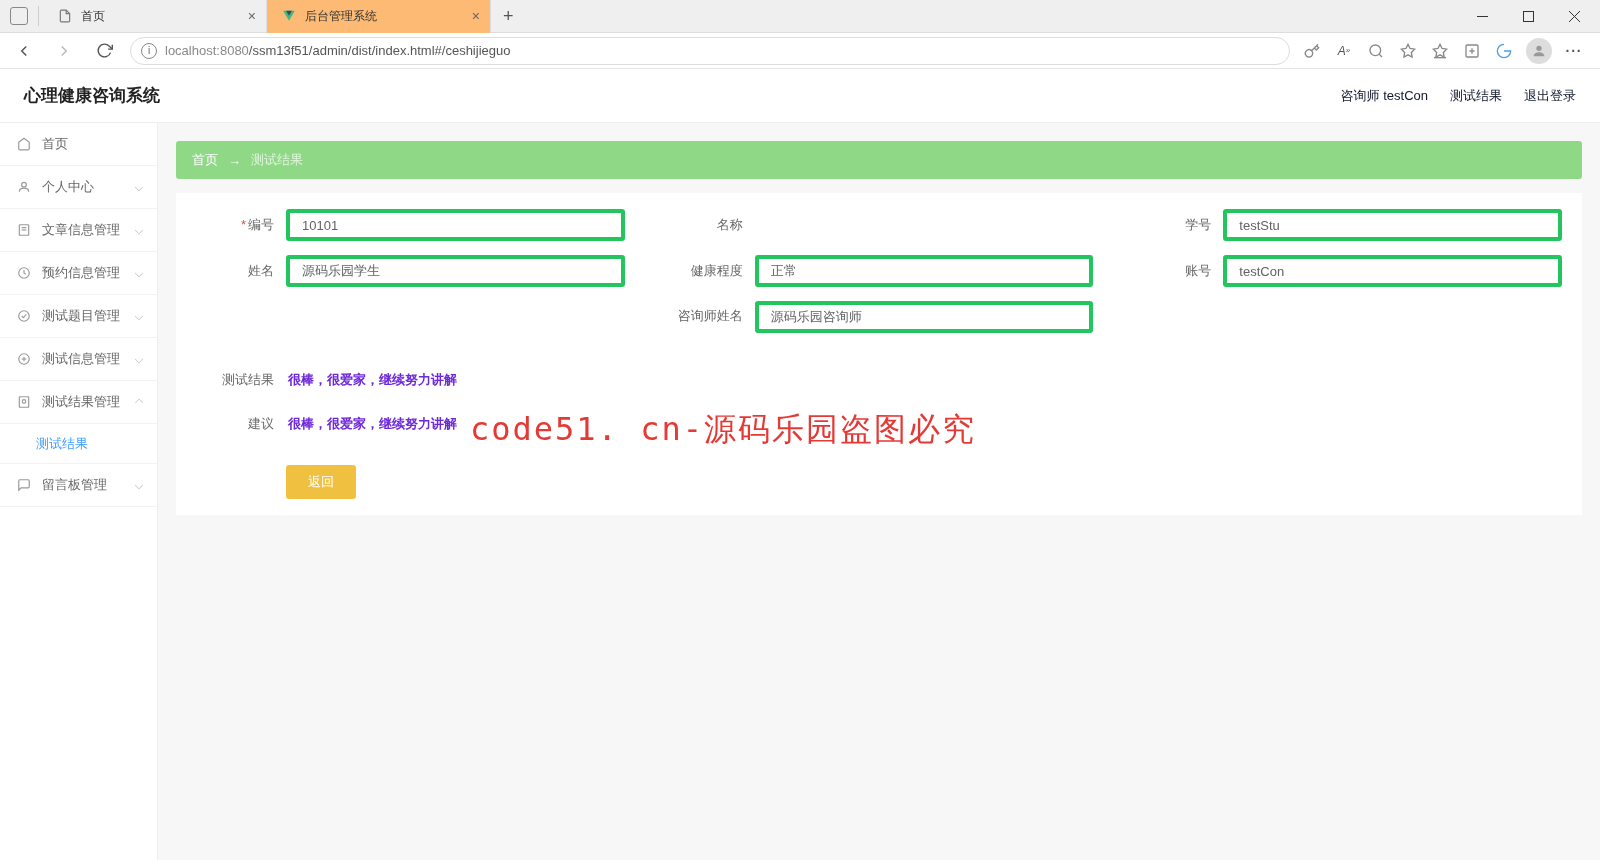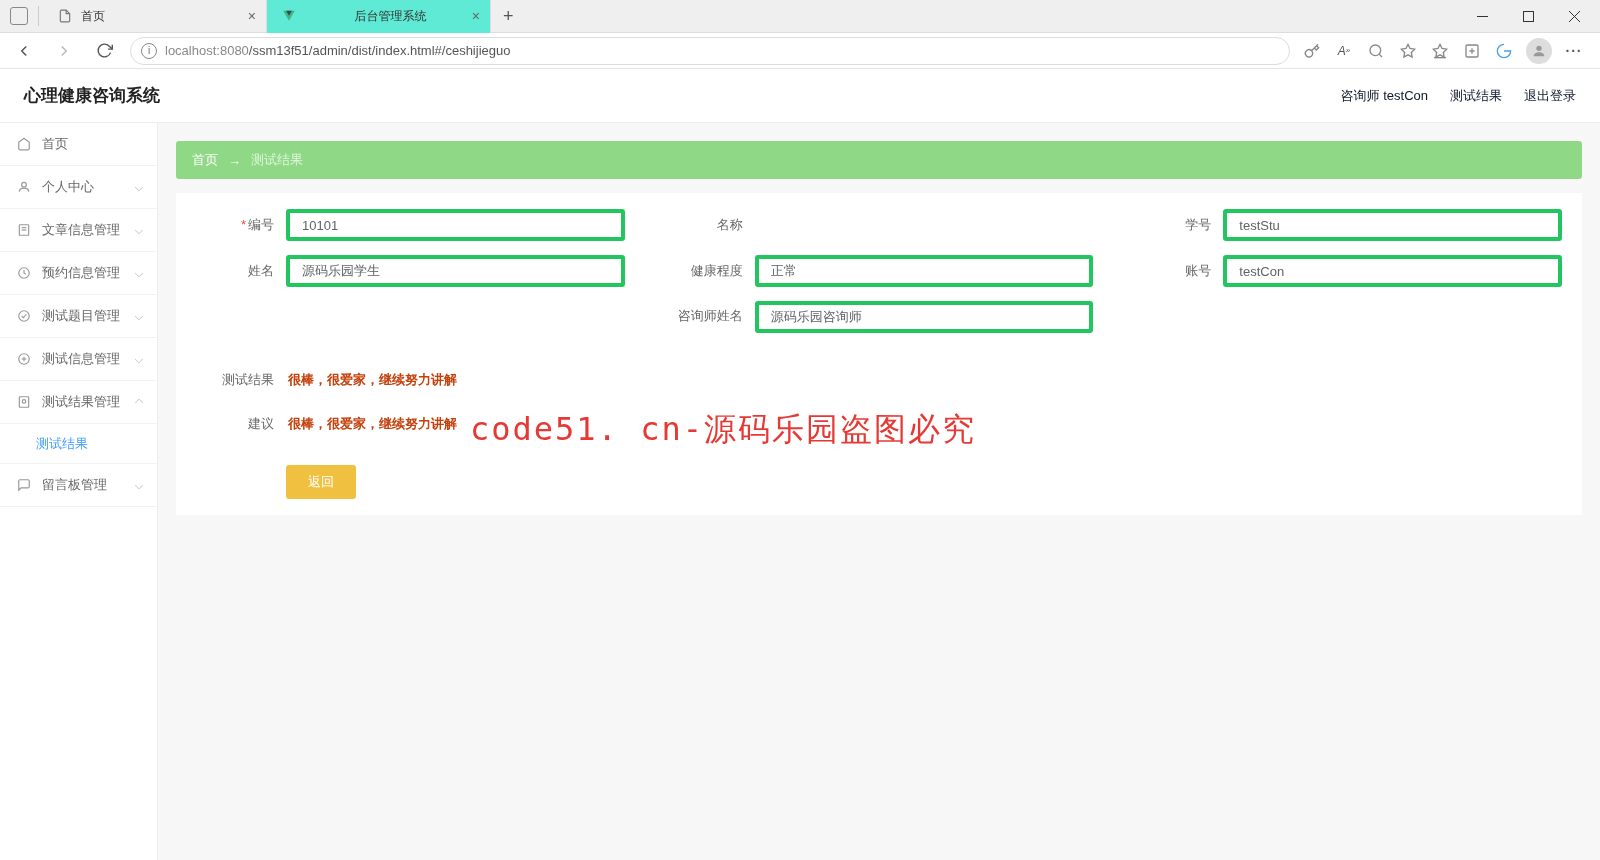--- a/index.html
+++ b/index.html
@@ -4,21 +4,21 @@
 <style>
 * { box-sizing: border-box; margin: 0; padding: 0; }
 body { font-family: "Microsoft YaHei", Arial, sans-serif; font-size: 13px; color: #333; background: #fff; overflow: hidden; }
 
 
 .browser-top { height: 33px; background: #efefef; display: flex; align-items: center; border-bottom: 1px solid #ddd; }
 .browser-top-left { display: flex; align-items: center; gap: 6px; padding-left: 10px; }
 .tab-square { width: 18px; height: 18px; border: 1px solid #888; border-radius: 3px; }
 .divider-v { width: 1px; height: 20px; background: #ccc; margin: 0 4px; }
 .browser-tab { height: 33px; display: flex; align-items: center; padding: 0 14px; gap: 8px; border-right: 1px solid #ddd; min-width: 224px; position: relative; }
-.browser-tab.active { background: #5eead4; text-align: center; }
+.browser-tab.active { background: #fdba74; }
 .tab-icon { width: 16px; height: 16px; display: flex; align-items: center; justify-content: center; font-size: 12px; }
 .tab-title { font-size: 12px; color: #333; flex: 1; }
 .tab-close { color: #666; font-size: 14px; position: absolute; right: 10px; }
 .tab-new { padding: 0 12px; color: #555; font-size: 18px; }
 .browser-win-ctrls { margin-left: auto; display: flex; align-items: center; gap: 2px; padding-right: 4px; }
 .win-btn { width: 44px; height: 30px; display: flex; align-items: center; justify-content: center; color: #444; font-size: 13px; }
 
 .browser-addr { height: 36px; background: #fff; display: flex; align-items: center; gap: 12px; padding: 0 10px; border-bottom: 1px solid #e5e5e5; }
 .nav-icon { width: 28px; height: 28px; display: flex; align-items: center; justify-content: center; color: #555; font-size: 16px; }
 .addr-input-wrap { flex: 1; height: 28px; border: 1px solid #ddd; border-radius: 14px; display: flex; align-items: center; padding: 0 10px; gap: 8px; background: #fff; }
@@ -48,21 +48,21 @@
 .bc-home { color: #fff; }
 .bc-arrow { margin: 0 10px; color: #fff; }
 .bc-current { color: #e0f5dc; }
 
 .form-panel { background: #fff; padding: 16px 20px; }
 .form-grid { display: grid; grid-template-columns: 1fr 1fr 1fr; column-gap: 40px; }
 .form-row { display: flex; align-items: center; margin-bottom: 14px; }
 .form-label { width: 90px; text-align: right; padding-right: 12px; font-size: 13px; color: #666; flex-shrink: 0; }
 .form-label .req { color: #e74c3c; margin-right: 2px; }
 .form-input { flex: 1; height: 32px; border: 4px solid #22c55e; border-radius: 3px; padding: 0 12px; font-size: 13px; color: #606266; outline: none; max-width: 450px; }
-.form-text { font-size: 13px; color: #c2410c; font-weight: bold; padding-left: 2px; }
+.form-text { font-size: 13px; color: #6d28d9; font-weight: bold; padding-left: 2px; }
 .form-row-full { grid-column: 1 / -1; }
 .tall-label { align-self: flex-start; padding-top: 6px; line-height: 1.4; }
 
 .btn-back { background: #f0c040; color: #fff; border: none; height: 34px; padding: 0 22px; border-radius: 3px; font-size: 13px; cursor: pointer; margin-left: 90px; margin-top: 18px; }
 
 .watermark { position: absolute; top: 408px; left: 470px; color: #e53935; font-size: 32px; font-family: "SimSun", monospace; letter-spacing: 2px; pointer-events: none; }
 
 svg { display: block; }
 </style>
 </head>

